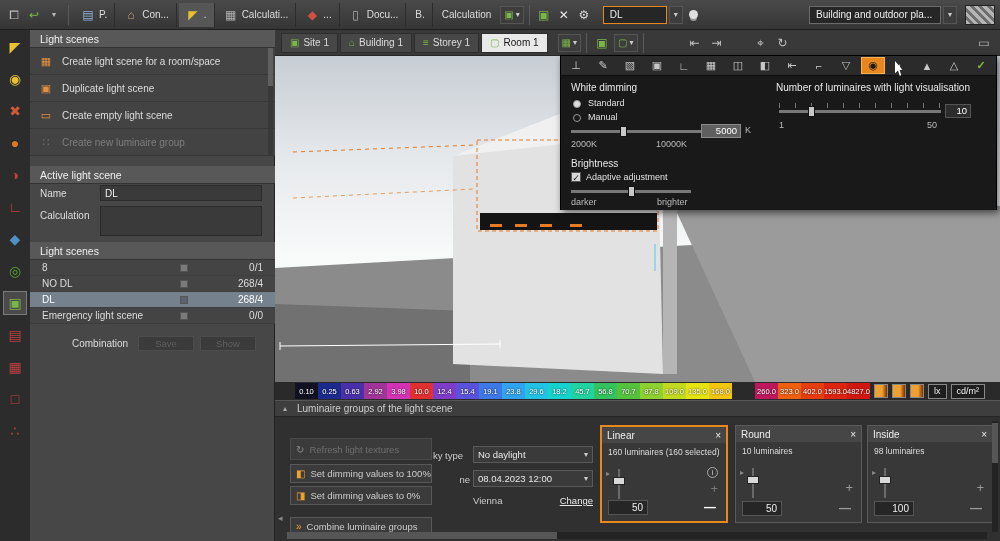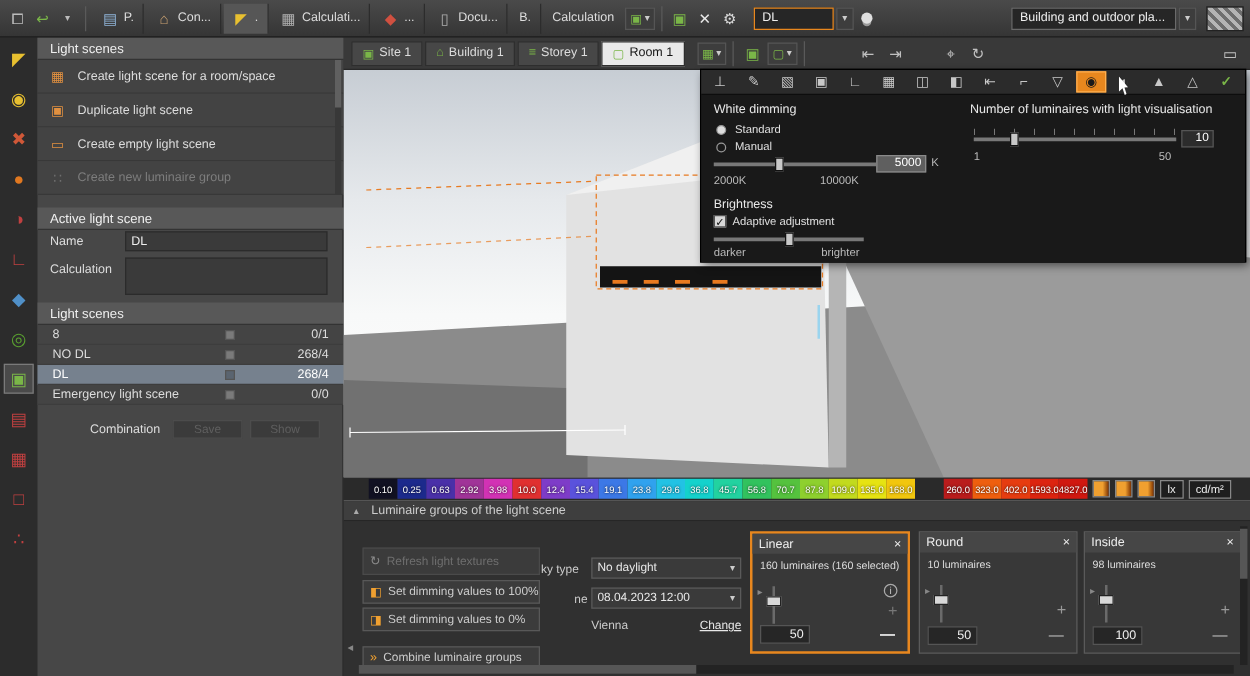--- a/index.html
+++ b/index.html
@@ -299,30 +299,30 @@
         <div class="seg" style="background: rgb(28, 42, 140);">0.25</div>
         <div class="seg" style="background: rgb(74, 48, 168);">0.63</div>
         <div class="seg" style="background: rgb(160, 52, 152);">2.92</div>
         <div class="seg" style="background: rgb(210, 50, 180);">3.98</div>
         <div class="seg" style="background: rgb(224, 48, 48);">10.0</div>
         <div class="seg" style="background: rgb(126, 60, 200);">12.4</div>
         <div class="seg" style="background: rgb(90, 82, 220);">15.4</div>
         <div class="seg" style="background: rgb(60, 120, 230);">19.1</div>
         <div class="seg" style="background: rgb(48, 162, 238);">23.8</div>
         <div class="seg" style="background: rgb(34, 194, 228);">29.6</div>
-        <div class="seg" style="background: rgb(20, 210, 204);">36.8</div>
+        <div class="seg" style="background: rgb(20, 210, 204);">18.2</div>
         <div class="seg" style="background: rgb(34, 210, 160);">45.7</div>
         <div class="seg" style="background: rgb(50, 194, 94);">56.8</div>
         <div class="seg" style="background: rgb(85, 194, 62);">70.7</div>
         <div class="seg" style="background: rgb(142, 208, 46);">87.8</div>
         <div class="seg" style="background: rgb(194, 218, 30);">109.0</div>
         <div class="seg" style="background: rgb(230, 227, 18);">135.0</div>
         <div class="seg" style="background: rgb(242, 198, 14);">168.0</div>
         <div class="seg" style="background: #6d28d9; margin-top: 40px;">209.0</div>
-        <div class="seg" style="background: #b91c1c;">260.0</div>
+        <div class="seg" style="background: #be185d;">260.0</div>
         <div class="seg" style="background: rgb(238, 95, 14);">323.0</div>
         <div class="seg" style="background: rgb(230, 60, 16);">402.0</div>
         <div class="seg" style="background: rgb(220, 36, 16);">1593.0</div>
         <div class="seg" style="background: rgb(208, 24, 16); text-align: right;">4827.0</div>
       </div>
     <div class="swatch"></div>
     <div class="swatch"></div>
     <div class="swatch"></div>
     <div class="unitbtn">lx</div>
     <div class="unitbtn">cd/m²</div>

